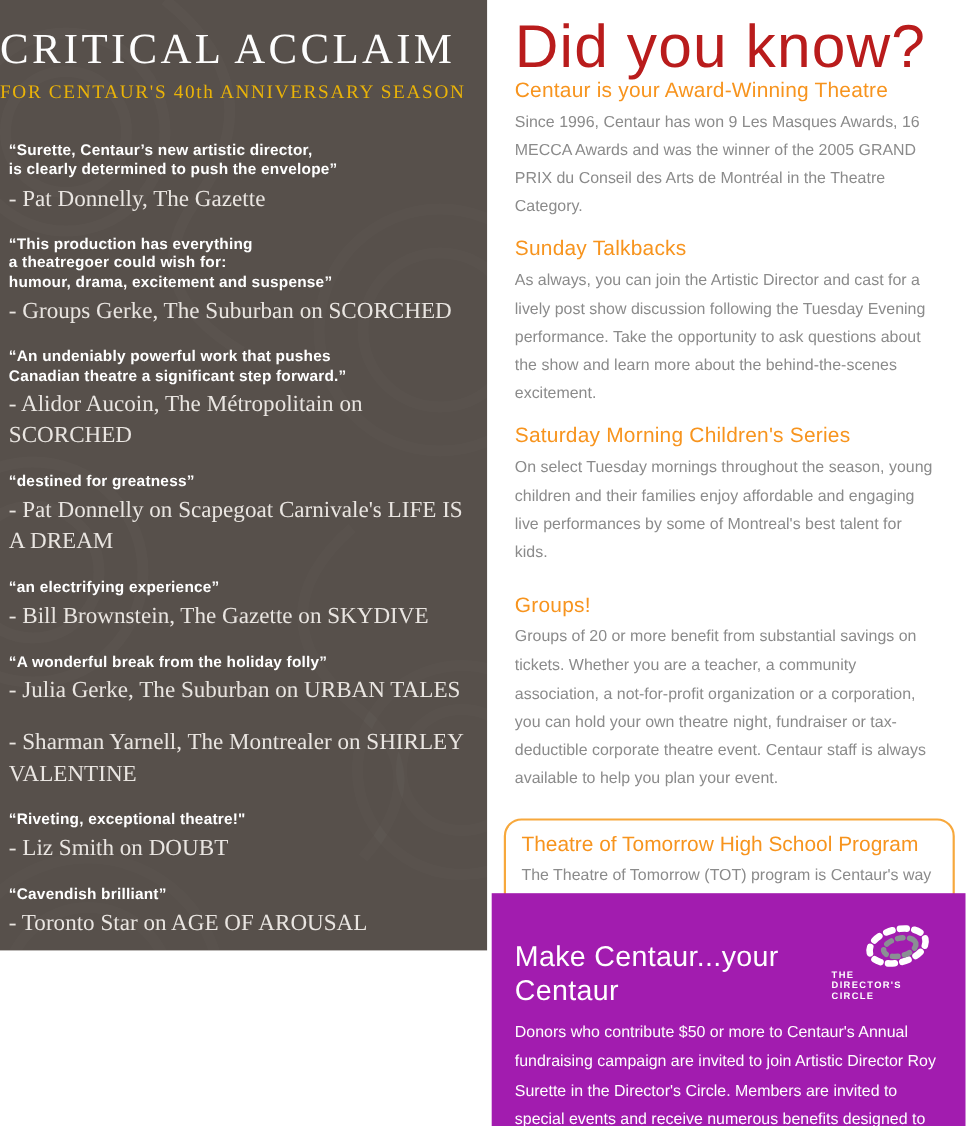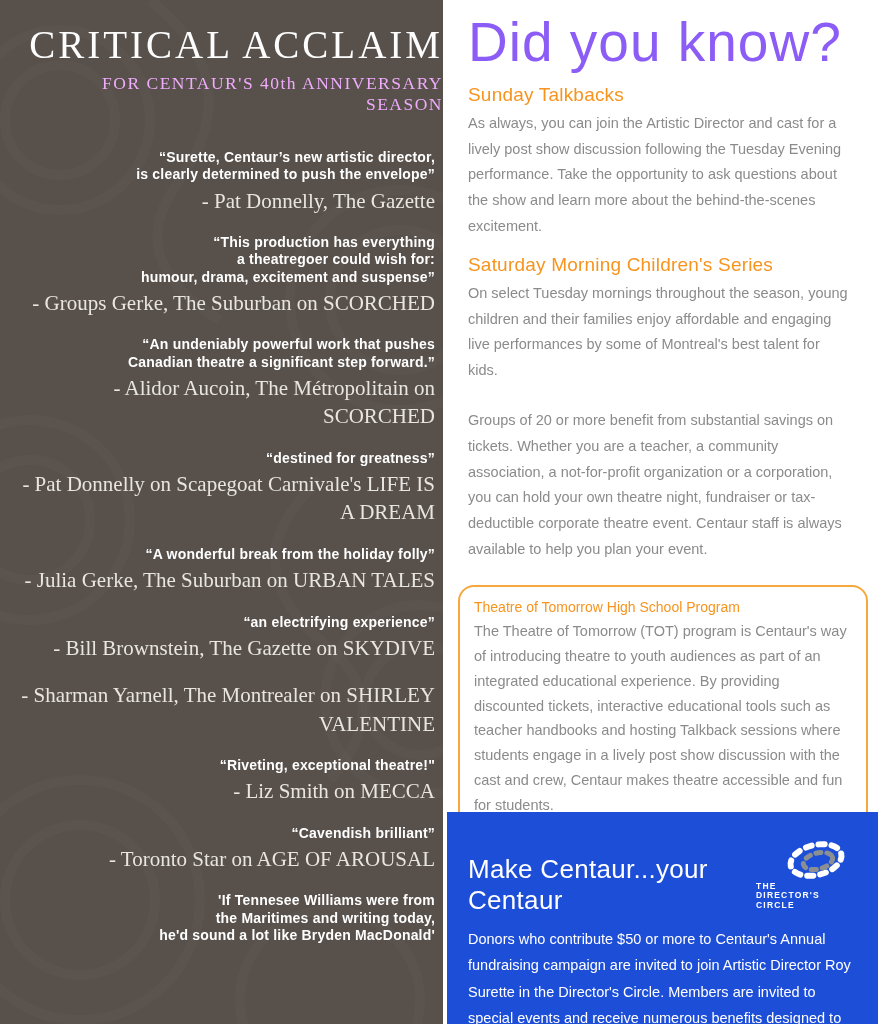--- a/index.html
+++ b/index.html
@@ -2,75 +2,75 @@
 <html><head>
 <meta charset="utf-8">
 <style>
   * { margin:0; padding:0; box-sizing:border-box; }
   html,body { background:#ffffff; }
   body { font-family:"Liberation Sans", sans-serif; }
   .page { position:relative; width:878px; height:1024px; background:#ffffff; overflow:hidden; }
 
   
   .left-col {
-    position:absolute; left:0; top:0; width:443px; height:1024px;
-    background:#57504B; color:#ffffff; text-align:right; overflow:hidden;
+    position:absolute; left:0; top:0; width:443px; height:864px;
+    background:#57504B; color:#ffffff; text-align:left; overflow:hidden;
   }
   .damask { position:absolute; inset:0; opacity:.55; }
   .left-inner { position:relative; padding-top:24px; }
   .left-title {
     font-family:"Liberation Serif", serif; font-weight:400;
     font-size:39px; letter-spacing:3px; color:#fdfdfd; line-height:1.1;
   }
   .left-subtitle {
     font-family:"Liberation Serif", serif; font-weight:400;
-    font-size:17.5px; letter-spacing:1.5px; color:#f0abfc; margin-top:6px;padding-left:20px;
+    font-size:17.5px; letter-spacing:1.5px; color:#eab308; margin-top:6px;
   }
   .quotes { margin-top:34px; }
   .quote-block { margin-bottom:19px; padding:0 8px; }
   .quote-text {
     font-weight:700; font-size:14px; line-height:1.24; color:#ffffff;
     white-space:pre-line; letter-spacing:.2px;
   }
   .quote-attr {
     font-family:"Liberation Serif", serif; font-size:21px; line-height:1.35;
     color:#e9e5e1; margin-top:3px;
   }
 
   
   .right-col { position:absolute; left:443px; top:0; width:435px; height:1024px; background:#ffffff; }
   .right-content { padding:14px 28px 0 25px; }
   .dyk-title {
-    color:#8b5cf6; font-size:55px; font-weight:400; letter-spacing:1px;
-    line-height:1.05; margin-bottom:12px;
+    color:#b91c1c; font-size:55px; font-weight:400; letter-spacing:1px;
+    line-height:1.05; 
   }
   .section { margin-bottom:14px; }
   .section-heading { color:#F7941E; font-size:19px; font-weight:400; margin-bottom:5px; letter-spacing:.2px; }
   .section-body { color:#8B8B8B; font-size:14.5px; line-height:1.78; }
   .section-groups { margin-top:24px; }
 
   
   .tot-box {
     margin:22px 0 0 -10px; width:410px;
     border:2px solid #F7A83C; border-radius:16px; padding:12px 16px 10px 14px;
     background:#ffffff;
   }
-  .tot-heading { color:#F7941E; font-size:14px; font-weight:400; margin-bottom:4px; }
+  .tot-heading { color:#F7941E; font-size:19px; font-weight:400; margin-bottom:4px; }
   .tot-body { color:#8B8B8B; font-size:14.5px; line-height:1.72; }
   .supported-by { text-align:center; margin-top:6px; }
   .supported-label { font-family:"Liberation Serif", serif; font-style:italic; font-weight:700; font-size:11px; color:#8B8B8B; }
   .logos-row { display:flex; justify-content:center; align-items:center; gap:42px; margin-top:8px; }
 
   .gwl { text-align:center; line-height:1; }
   .gwl-the { font-size:5px; letter-spacing:1px; color:#333; }
 
   
   .director-panel {
     position:absolute; left:4px; right:0; top:812px; bottom:0;
-    background:#1d4ed8; color:#ffffff; padding:24px 26px 0 21px;
+    background:#a21caf; color:#ffffff; padding:24px 26px 0 21px;
   }
   .dp-header { display:flex; justify-content:space-between; align-items:flex-start; }
   .dp-title { font-size:26px; font-weight:400; letter-spacing:.3px; margin-top:18px; }
   .dp-logo { position:relative; width:96px; height:74px; flex:none; }
   .dp-logo svg { position:absolute; right:0; top:0; }
   .dp-logo-text { position:absolute; left:0; bottom:0; text-align:left;
                   font-size:8.5px; line-height:1.1; letter-spacing:1.2px; color:#ffffff; font-weight:700; }
   .dp-body { font-size:14.5px; line-height:1.82; margin-top:10px; }
 </style>
 </head>
@@ -115,64 +115,69 @@
         <div class="quote-block">
           <div class="quote-text">“An undeniably powerful work that pushes
 Canadian theatre a significant step forward.”</div>
           <div class="quote-attr">- Alidor Aucoin, The Métropolitain on SCORCHED</div>
         </div>
         <div class="quote-block">
           <div class="quote-text">“destined for greatness”</div>
           <div class="quote-attr">- Pat Donnelly on Scapegoat Carnivale's LIFE IS A DREAM</div>
         </div>
         <div class="quote-block">
+          <div class="quote-text">“an electrifying experience”</div>
+          <div class="quote-attr">- Bill Brownstein, The Gazette on SKYDIVE</div>
+        </div>
+        <div class="quote-block">
           <div class="quote-text">“A wonderful break from the holiday folly”</div>
           <div class="quote-attr">- Julia Gerke, The Suburban on URBAN TALES</div>
         </div>
         <div class="quote-block">
-          <div class="quote-text">“an electrifying experience”</div>
-          <div class="quote-attr">- Bill Brownstein, The Gazette on SKYDIVE</div>
-        </div>
-        <div class="quote-block">
           <div class="quote-attr">- Sharman Yarnell, The Montrealer on SHIRLEY VALENTINE</div>
         </div>
         <div class="quote-block">
           <div class="quote-text">“Riveting, exceptional theatre!"</div>
-          <div class="quote-attr">- Liz Smith on MECCA</div>
+          <div class="quote-attr">- Liz Smith on DOUBT</div>
         </div>
         <div class="quote-block">
           <div class="quote-text">“Cavendish brilliant”</div>
           <div class="quote-attr">- Toronto Star on AGE OF AROUSAL</div>
         </div>
         <div class="quote-block">
           <div class="quote-text">'If Tennesee Williams were from
 the Maritimes and writing today,
 he'd sound a lot like Bryden MacDonald'</div>
 
         </div>
       </div>
     </div>
   </div>
 
   <div class="right-col">
     <div class="right-content">
       <div class="dyk-title">Did you know?</div>
 
+      <div class="section">
+        <div class="section-heading">Centaur is your Award-Winning Theatre</div>
+        <div class="section-body">Since 1996, Centaur has won 9 Les Masques Awards, 16 MECCA Awards and was the winner of the 2005 GRAND PRIX du Conseil des Arts de Montréal in the Theatre Category.</div>
+      </div>
 
       <div class="section">
         <div class="section-heading">Sunday Talkbacks</div>
         <div class="section-body">As always, you can join the Artistic Director and cast for a lively post show discussion following the Tuesday Evening performance. Take the opportunity to ask questions about the show and learn more about the behind-the-scenes excitement.</div>
       </div>
 
       <div class="section">
         <div class="section-heading">Saturday Morning Children's Series</div>
         <div class="section-body">On select Tuesday mornings throughout the season, young children and their families enjoy affordable and engaging live performances by some of Montreal's best talent for kids.</div>
       </div>
 
       <div class="section section-groups">
+        <div class="section-heading">Groups!</div>
         <div class="section-body">Groups of 20 or more benefit from substantial savings on tickets. Whether you are a teacher, a community association, a not-for-profit organization or a corporation, you can hold your own theatre night, fundraiser or tax-deductible corporate theatre event. Centaur staff is always available to help you plan your event.</div>
       </div>
 
       <div class="tot-box">
         <div class="tot-heading">Theatre of Tomorrow High School Program</div>
         <div class="tot-body">The Theatre of Tomorrow (TOT) program is Centaur's way of introducing theatre to youth audiences as part of an integrated educational experience. By providing discounted tickets, interactive educational tools such as teacher handbooks and hosting Talkback sessions where students engage in a lively post show discussion with the cast and crew, Centaur makes theatre accessible and fun for students.</div>
         <div class="supported-by">
           <div class="supported-label">- Supported by -</div>
           <div class="logos-row">
             <div class="gwl">

